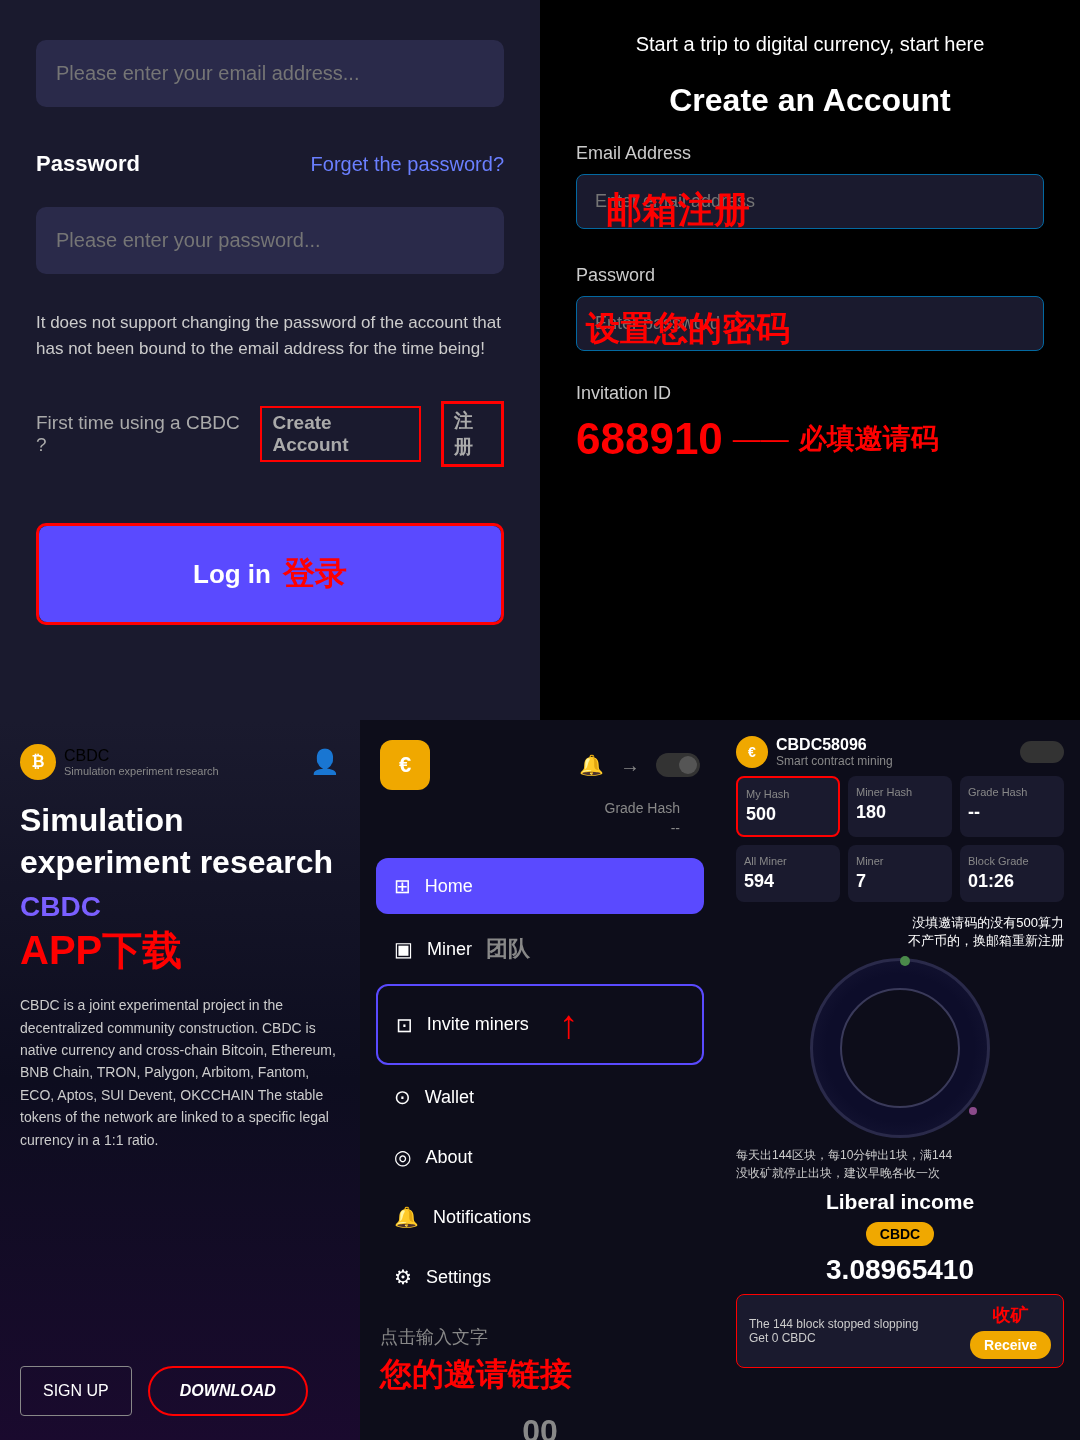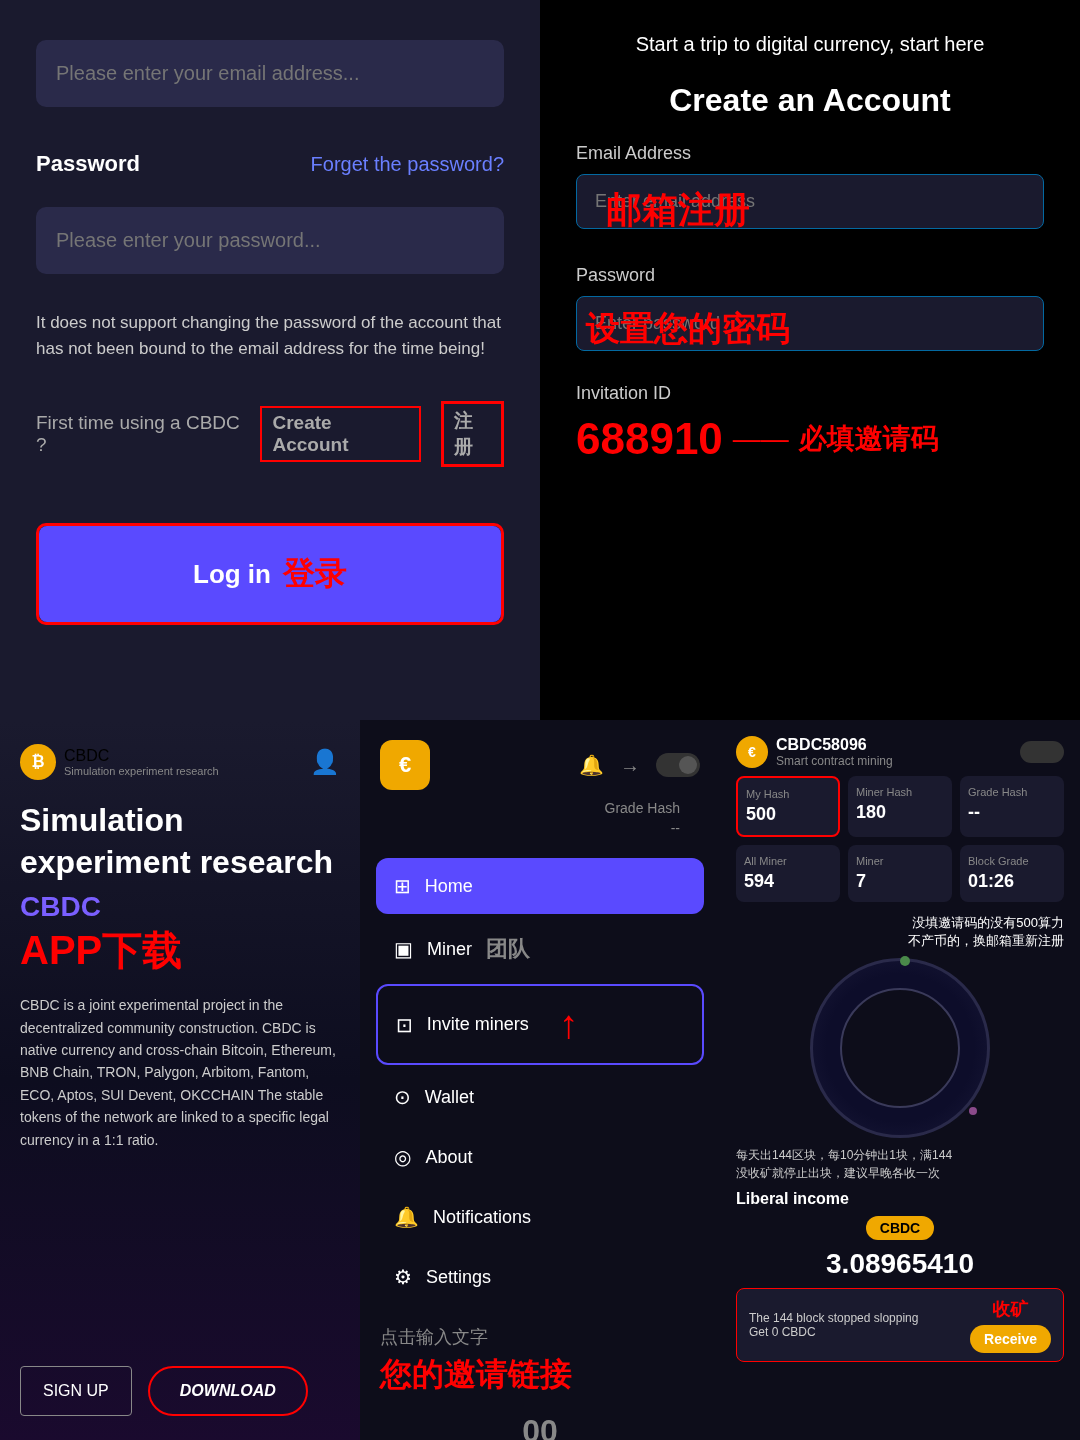--- a/index.html
+++ b/index.html
@@ -645,22 +645,23 @@
 
     .daily-block-text {
       color: #ccc;
       font-size: 12px;
       line-height: 1.5;
       margin-bottom: 8px;
     }
 
     .liberal-income-label {
       color: #fff;
-      font-size: 16px;
-      font-weight: bold;
+      font-size: 21px;
+      font-weight: bold;
+      text-align: center;
       margin-bottom: 8px;
     }
 
     .cbdc-badge {
       background: #f0a800;
       color: #000;
       font-weight: bold;
       font-size: 14px;
       padding: 4px 14px;
       border-radius: 12px;

